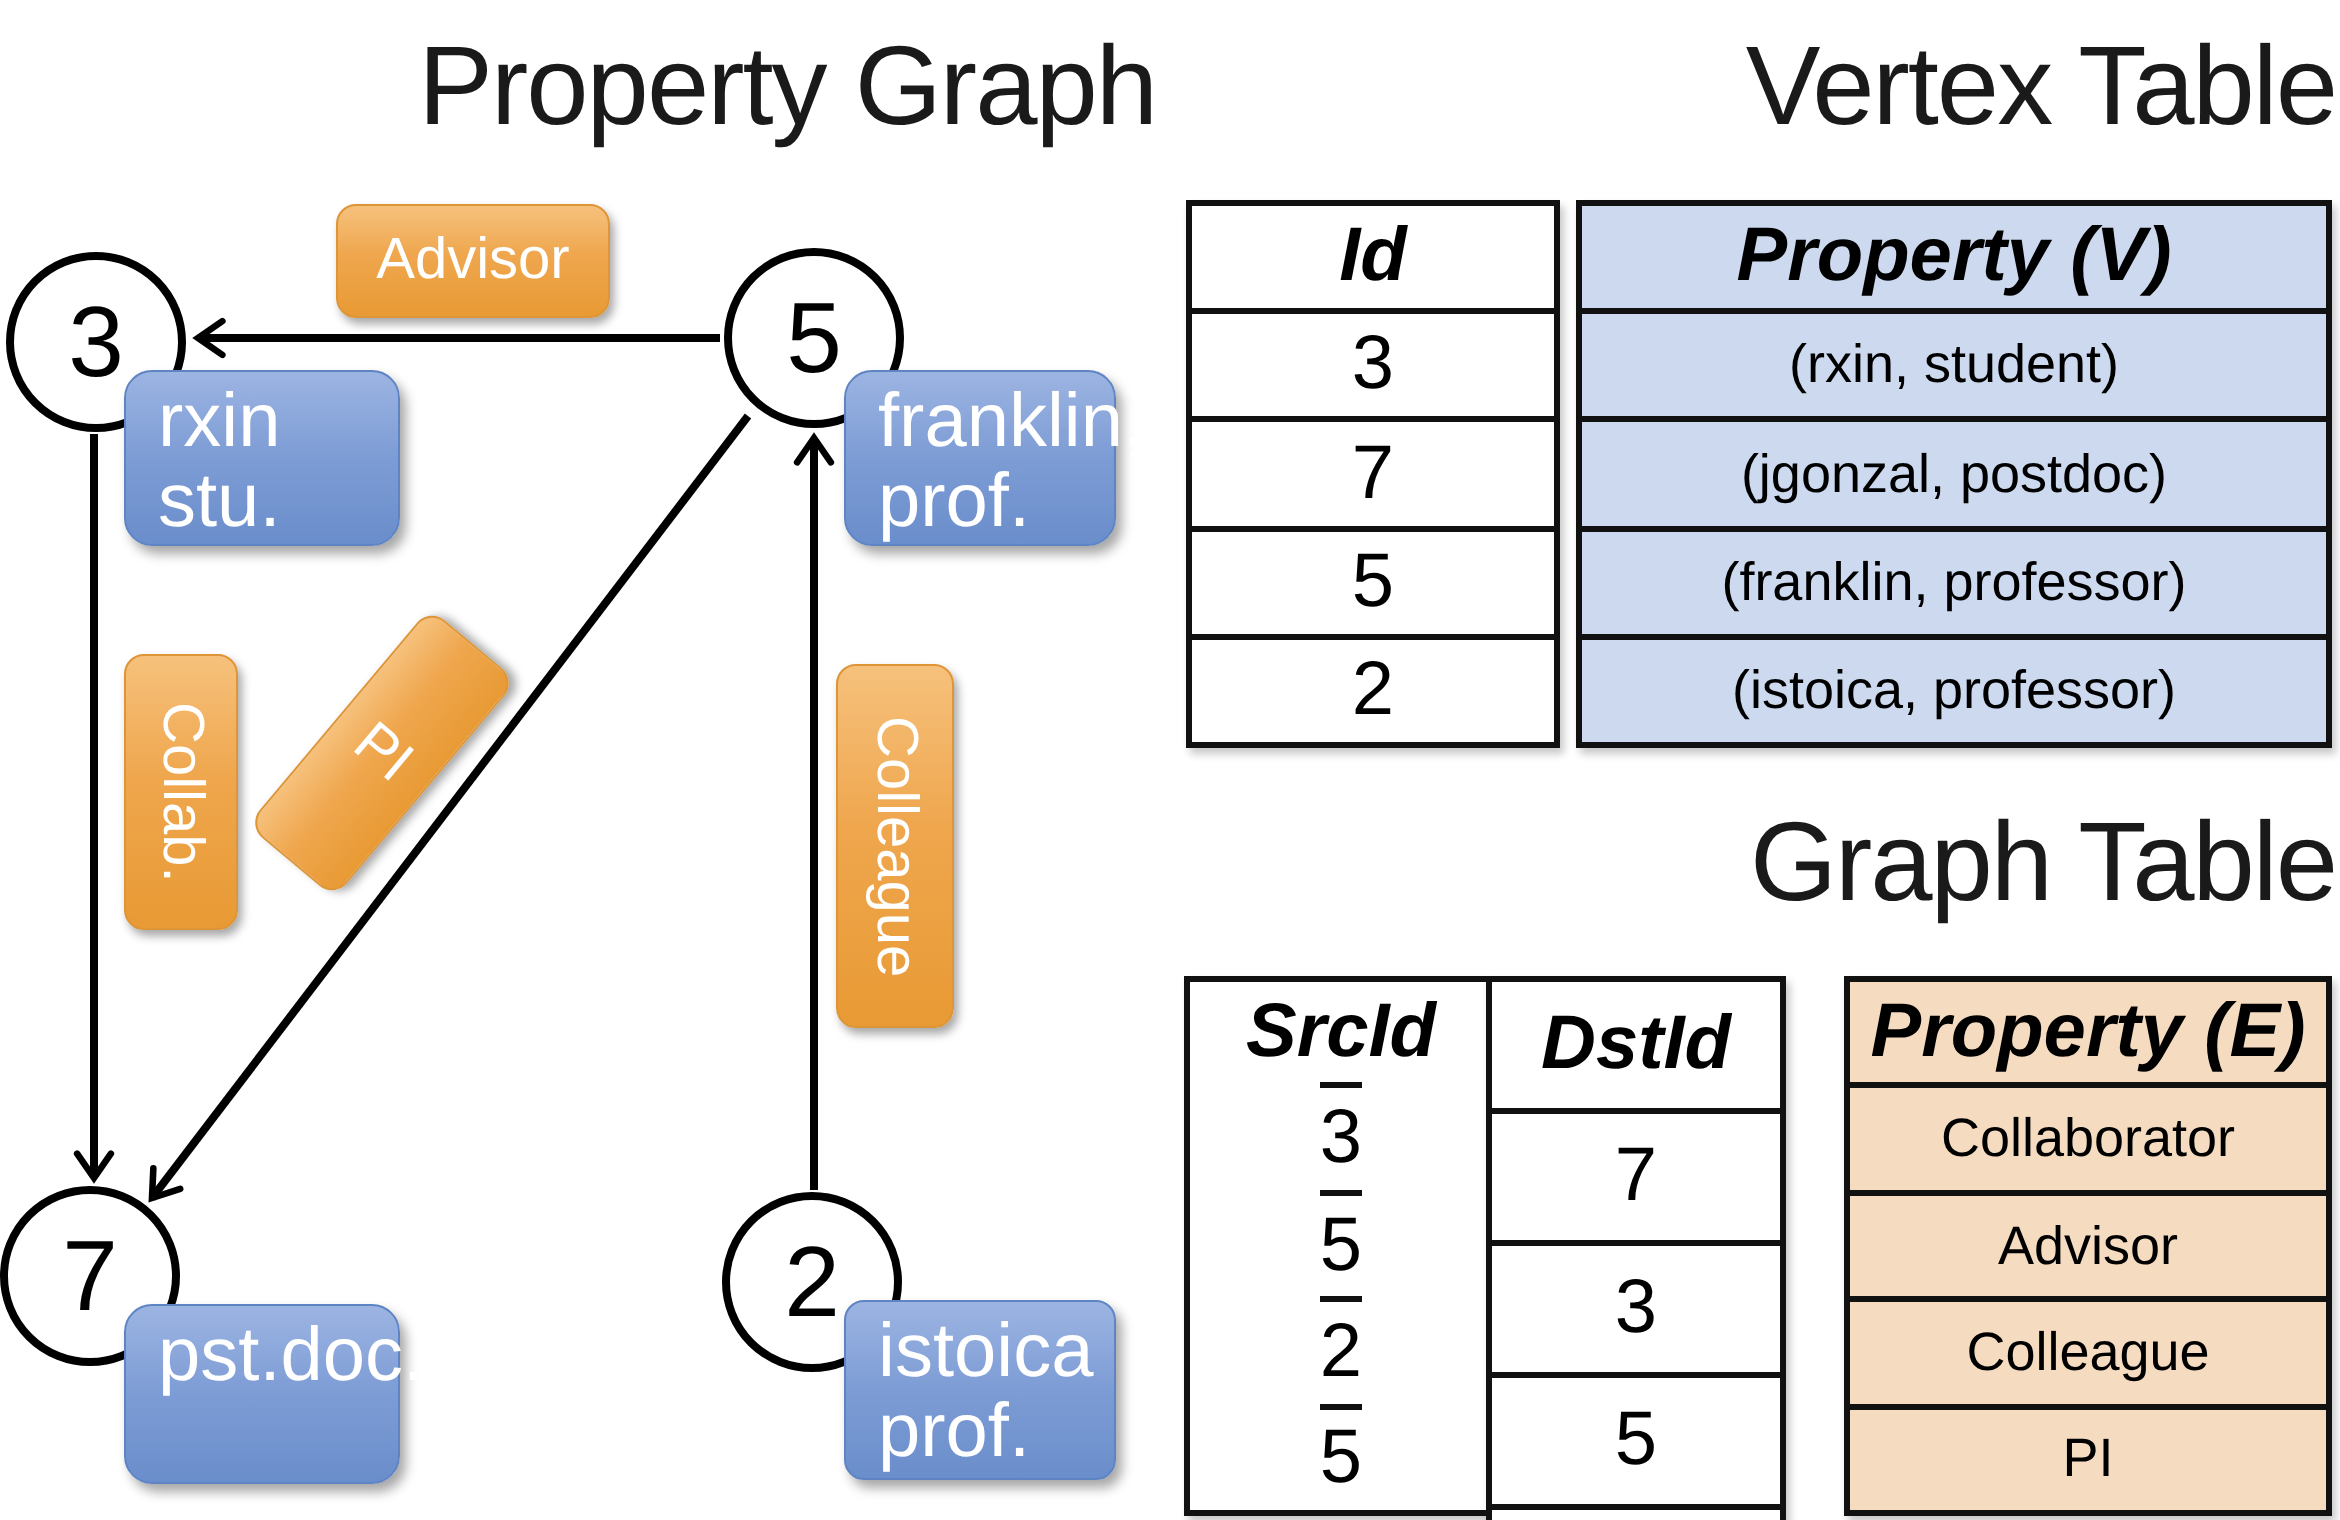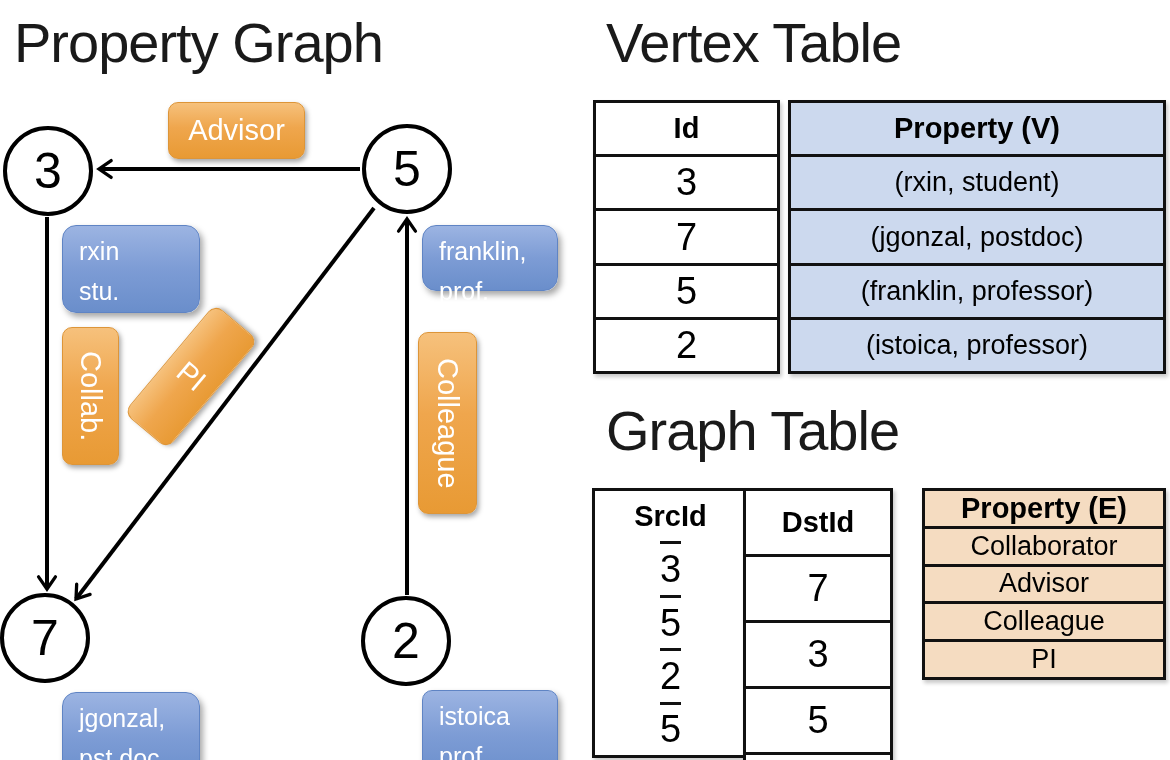--- a/index.html
+++ b/index.html
@@ -1,20 +1,20 @@
 <!DOCTYPE html>
 <html><head>
 <meta charset="utf-8">
 <style>
   html,body{margin:0;padding:0;background:#fff;}
   .stage{position:relative;width:1170px;height:760px;background:#fff;overflow:hidden;
          font-family:"Liberation Sans",sans-serif;color:#000;}
   
   .big-title{position:absolute;font-size:56px;letter-spacing:-1px;line-height:1.05;
-             text-align:left;white-space:nowrap;color:#1a1a1a;padding-left:14px;}
+             text-align:right;white-space:nowrap;color:#1a1a1a;}
   #t-graph{left:0;top:14;width:578px;}
   #t-vertex{left:592px;top:14px;width:576px;}
   #t-edge{left:592px;top:402px;width:576px;}
   #t-graph{top:14px;}
   
   .node{position:absolute;width:90px;height:90px;box-sizing:border-box;border:4px solid #000;
         border-radius:50%;background:#fff;display:flex;align-items:center;justify-content:center;
         font-size:50px;z-index:2;}
   #n3{left:3px;top:126px;}
   #n5{left:362px;top:124px;}
@@ -26,43 +26,43 @@
   .elabel{position:absolute;z-index:3;display:flex;align-items:center;justify-content:center;
           color:#fff;font-size:29px;border-radius:10px;
           background:linear-gradient(180deg,#f6c17c 0%,#efa64d 45%,#e89a34 100%);
           border:1px solid #dd9538;box-shadow:2px 3px 5px rgba(0,0,0,0.35);}
   .vtext{writing-mode:vertical-rl;text-orientation:mixed;}
   #lbl-advisor{left:168px;top:102px;width:135px;height:55px;}
   #lbl-collab{left:62px;top:327px;width:55px;height:136px;}
   #lbl-pi{left:120px;top:348px;width:140px;height:55px;transform:rotate(-50deg);}
   #lbl-colleague{left:418px;top:332px;width:57px;height:180px;}
   
-  .vbox{position:absolute;z-index:4;color:#fff;font-size:25px;line-height:40px;
+  .vbox{position:absolute;z-index:4;color:#fff;font-size:38px;line-height:40px;
         padding:5px 0 0 16px;box-sizing:border-box;border-radius:14px;
         background:linear-gradient(180deg,#9cb4e2 0%,#7d9cd5 50%,#6a8ecb 100%);
-        border:1px solid #5f84c4;box-shadow:3px 4px 6px rgba(0,0,0,0.35);margin-top:40px;}
+        border:1px solid #5f84c4;box-shadow:3px 4px 6px rgba(0,0,0,0.35);}
   .vbox span{display:block;}
   #b-rxin{left:62px;top:185px;width:138px;height:88px;}
-  #b-franklin{left:422px;top:185px;width:136px;height:66px;}
+  #b-franklin{left:422px;top:185px;width:136px;height:88px;}
   #b-jgonzal{left:62px;top:652px;width:138px;height:90px;}
   #b-istoica{left:422px;top:650px;width:136px;height:90px;border-radius:10px;}
   
   .tcol{position:absolute;box-sizing:border-box;border:3px solid #111;background:#fff;
         display:flex;flex-direction:column;box-shadow:2px 3px 4px rgba(0,0,0,0.22);}
   .tcell{flex:1;display:flex;align-items:center;justify-content:center;
          border-top:3px solid #111;font-size:27px;white-space:nowrap;}
   .tcell:first-child{border-top:none;}
-  .tcell.th{font-weight:bold;font-size:29px;}
+  .tcell.th{font-weight:bold;font-size:38px;font-style:italic;}
   .tcell.num{font-size:38px;}
   #vt-id{left:593px;top:100px;width:187px;height:274px;}
   #vt-prop{left:788px;top:100px;width:378px;height:274px;background:#ccd9ee;}
   #vt-prop .tcell{background:#ccd9ee;}
   #et-src{left:592px;top:488px;width:154px;height:270px;border-right:none;align-items:center;}
   #et-dst{left:743px;top:488px;width:150px;height:333px;}
-  #et-prop{left:922px;top:488px;width:244px;height:192px;background:#f5dcc1;}
+  #et-prop{left:922px;top:488px;width:244px;height:270px;background:#f5dcc1;}
   #et-prop .tcell{background:#f5dcc1;}
 </style>
 </head>
 <body>
 
 <div class="stage">
 
   <div class="big-title" id="t-graph">Property Graph</div>
   <div class="big-title" id="t-vertex">Vertex Table</div>
   <div class="big-title" id="t-edge">Graph Table</div>
@@ -107,21 +107,20 @@
 
   <div class="vbox" id="b-rxin">
     <span>rxin</span>
     <span>stu.</span>
   </div>
   <div class="vbox" id="b-franklin">
     <span>franklin,</span>
     <span>prof.</span>
   </div>
   <div class="vbox" id="b-jgonzal">
-    <span>jgonzal,</span>
     <span>pst.doc.</span>
   </div>
   <div class="vbox" id="b-istoica">
     <span>istoica</span>
     <span>prof.</span>
   </div>
 
   <div class="tcol" id="vt-id">
     <div class="tcell th">Id</div>
     <div class="tcell num">3</div>

